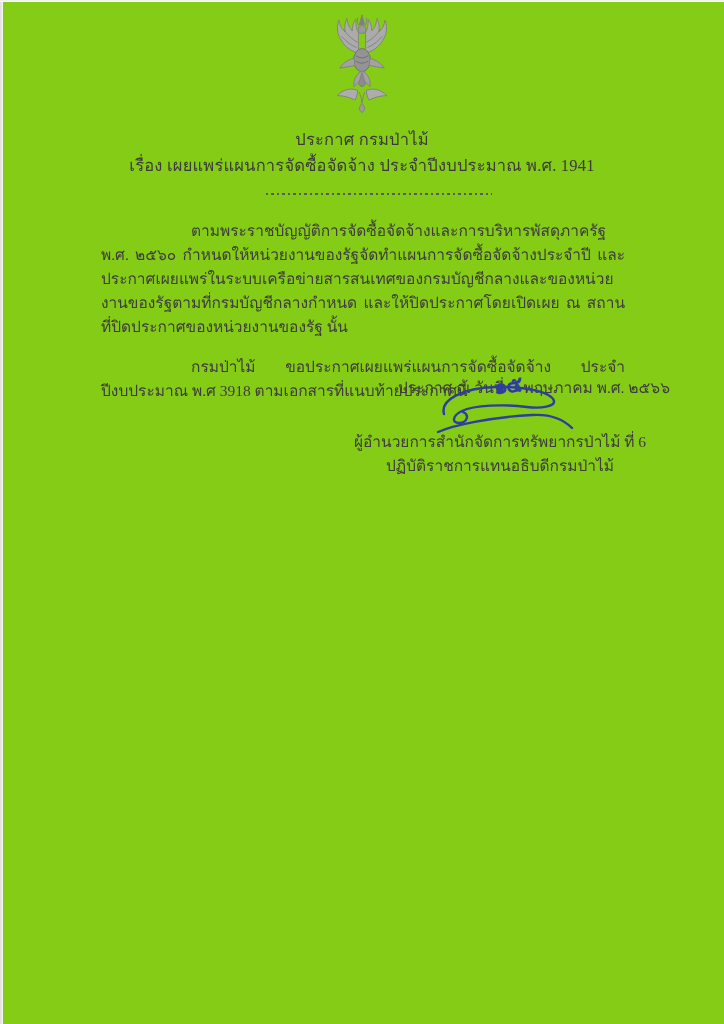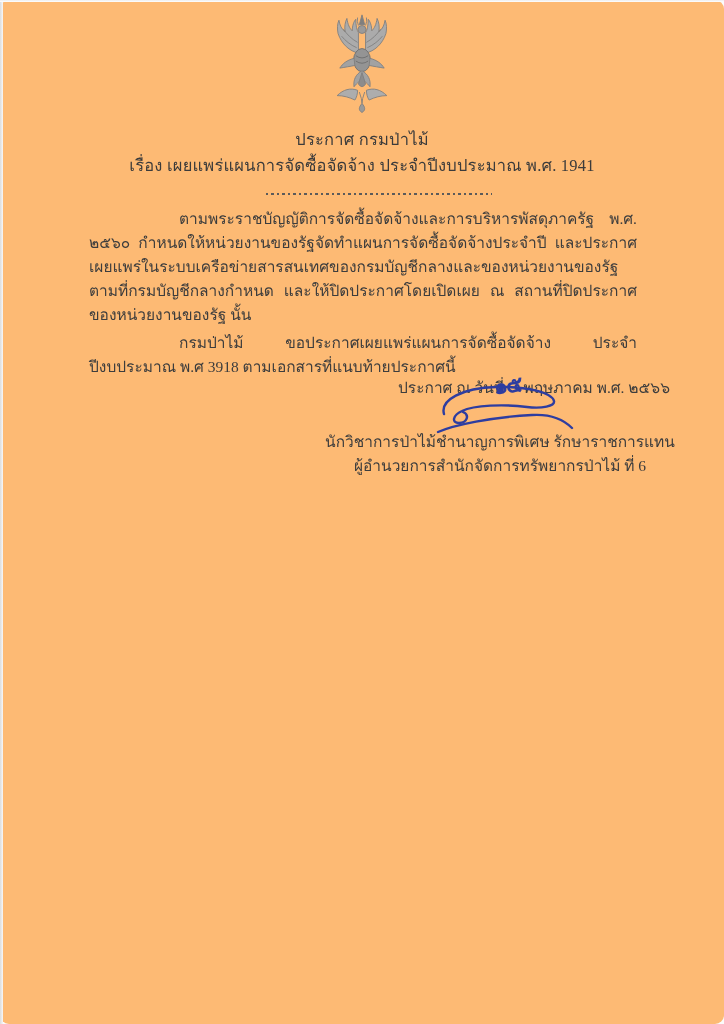--- a/index.html
+++ b/index.html
@@ -4,23 +4,22 @@
 <style>
   html,body{margin:0;padding:0;}
   body{
     width:724px;height:1024px;
     background:#fbfbfb;
     font-family:"Liberation Serif","DejaVu Serif",serif;
     position:relative;overflow:hidden;
   }
   .page{
     position:absolute;inset:0;
-    background:#fdba74;
+    background:#84cc16;
     color:#3b3b3b;
-    border-radius:9px;
   }
   .scan-edge-left{
     position:absolute;left:0;top:0;width:3px;height:100%;
     background:linear-gradient(90deg,#dcdcdc,#f7f7f7);
   }
   .scan-edge-top{
     position:absolute;left:0;top:0;width:100%;height:2px;
     background:linear-gradient(180deg,#ededed,#ffffff);
   }
   .emblem{
@@ -36,21 +35,21 @@
   .title-2{top:152px;}
   .divider{
     position:absolute;top:193px;left:266px;width:226px;height:2px;
     background:repeating-linear-gradient(90deg,#5a5a5a 0 2.5px,transparent 2.5px 5.5px);
   }
   .body-text{
     position:absolute;top:203px;left:85px;width:556px;
     font-size:15.5px;line-height:24px;color:#3d3d3d;
     text-align:justify;
   }
-  .body-text p{margin:4px;text-indent:90px;}
+  .body-text p{margin:16px;text-indent:90px;}
   .date-block{
     position:absolute;top:375px;left:378px;width:292px;
     text-align:right;font-size:15.5px;color:#3d3d3d;white-space:nowrap;
   }
   .handwritten-day{
     position:absolute;top:-7px;left:116px;
     color:#2e3da0;font-size:22px;font-weight:bold;
     transform:rotate(-6deg);letter-spacing:-2px;
     font-family:"Liberation Serif",serif;
   }
@@ -121,17 +120,17 @@
   </div>
 
   <svg class="signature-wrap" viewBox="0 0 148 52" aria-hidden="true">
     <g fill="none" stroke="#2e3da0" stroke-width="2.4" stroke-linecap="round">
       <path d="M12,30 C8,16 30,4 64,3 C96,2 120,9 122,17 C123,22 110,25 95,23 C72,20 42,21 30,27 C21,31 19,39 27,39 C35,39 38,31 31,28"></path>
       <path d="M6,48 C22,41 60,33 100,31 C116,30 130,34 140,44"></path>
     </g>
   </svg>
 
   <div class="signer-block">
-    <div>นักวิชาการป่าไม้ชำนาญการพิเศษ รักษาราชการแทน</div>
     <div>ผู้อำนวยการสำนักจัดการทรัพยากรป่าไม้ ที่ 6</div>
+    <div>ปฏิบัติราชการแทนอธิบดีกรมป่าไม้</div>
   </div>
 
 </div>
 
 </body></html>

